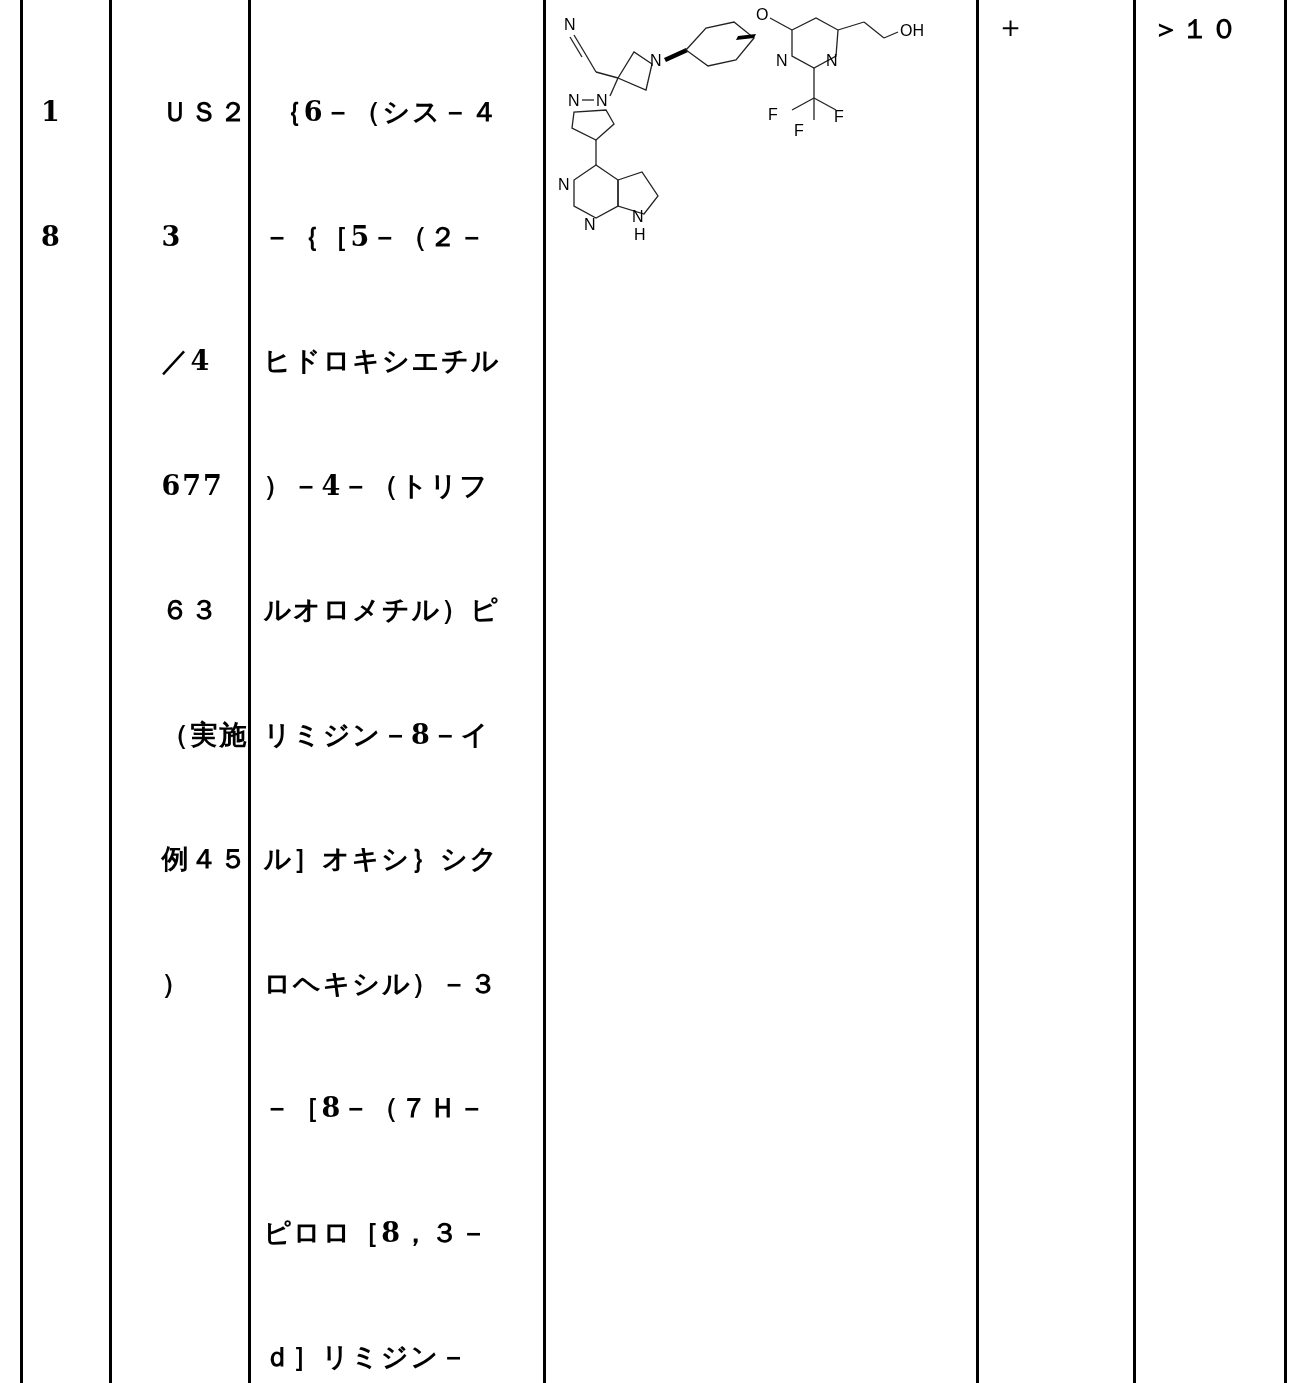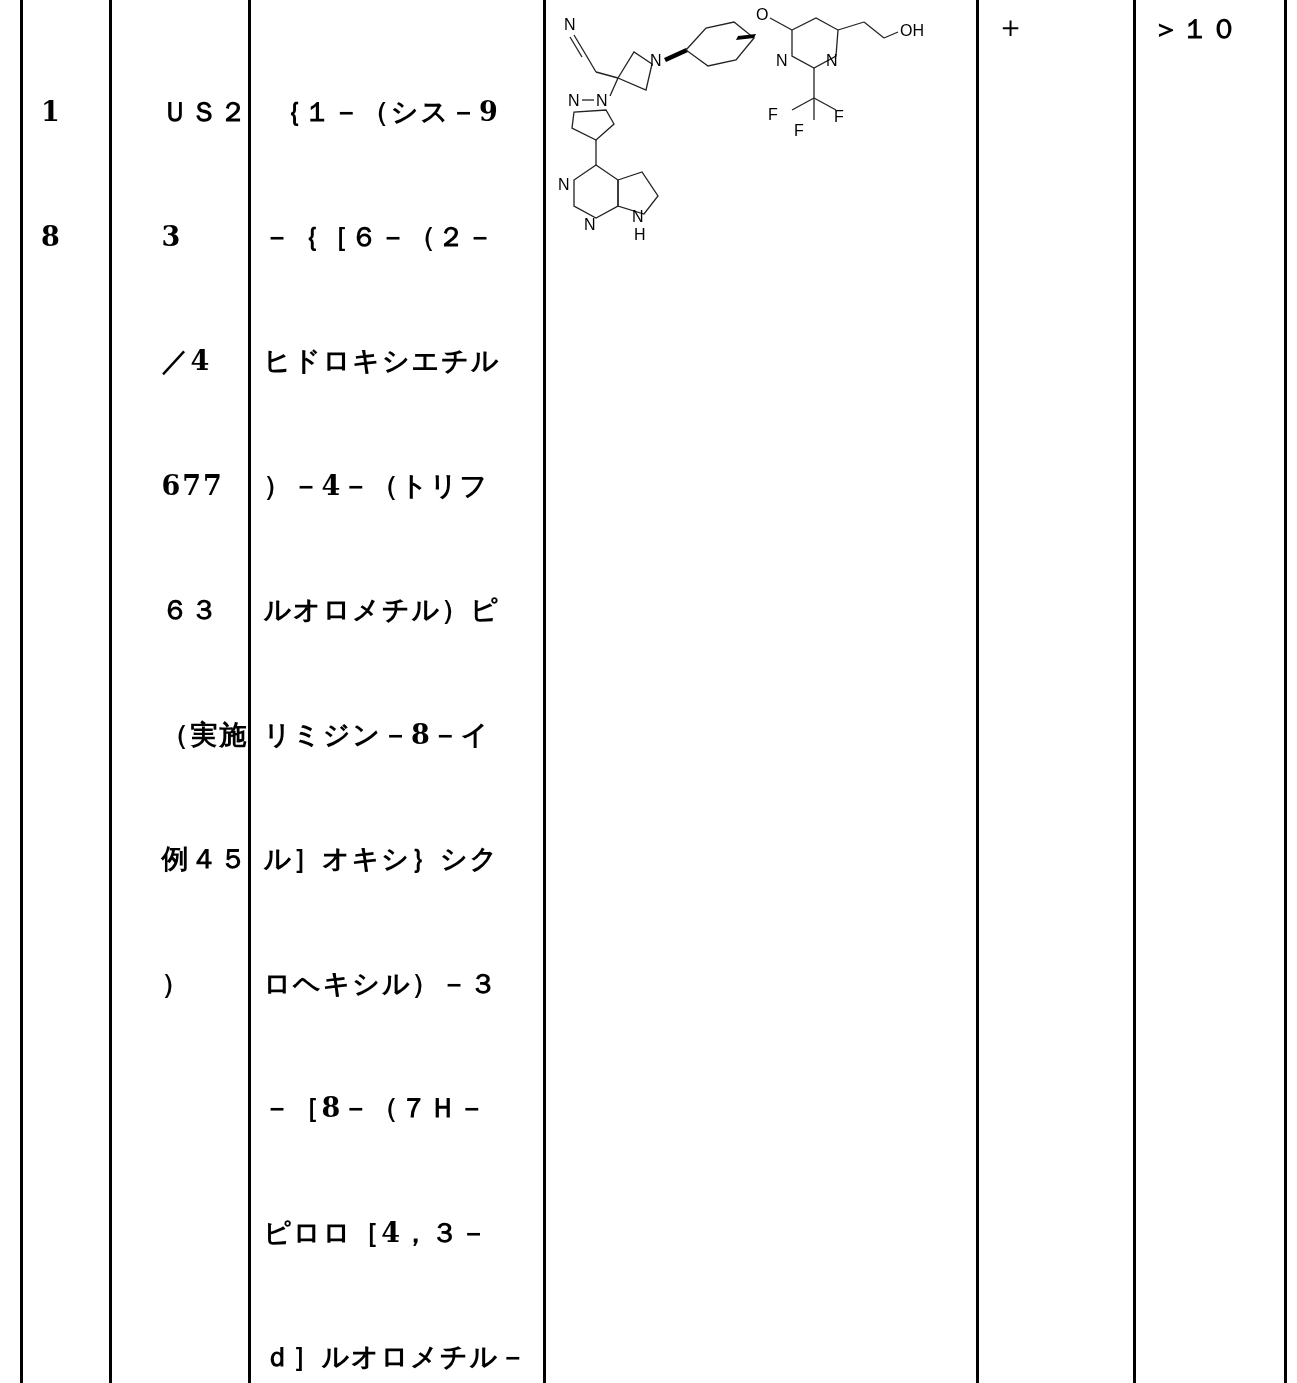--- a/index.html
+++ b/index.html
@@ -43,31 +43,31 @@
       <span class="ref-line">ＵＳ２</span>
       <span class="ref-line">3</span>
       <span class="ref-line">／4</span>
       <span class="ref-line">677</span>
       <span class="ref-line">６３</span>
       <span class="ref-line">（実施</span>
       <span class="ref-line">例４５</span>
       <span class="ref-line">）</span>
     </td>
     <td class="cell c-name">
-      <span class="line"> ｛１－（シス－9</span>
-      <span class="line">－｛［６－（２－</span>
+      <span class="line"> ｛6－（シス－４</span>
+      <span class="line">－｛［5－（２－</span>
       <span class="line">ヒドロキシエチル</span>
       <span class="line">）－4－（トリフ</span>
       <span class="line">ルオロメチル）ピ</span>
       <span class="line">リミジン－8－イ</span>
       <span class="line">ル］オキシ｝シク</span>
       <span class="line">ロヘキシル）－３</span>
       <span class="line">－［8－（７Ｈ－</span>
-      <span class="line">ピロロ［4，３－</span>
-      <span class="line">ｄ］ルオロメチル－</span>
+      <span class="line">ピロロ［8，３－</span>
+      <span class="line">ｄ］リミジン－</span>
       
       
       
       
       
     </td>
     <td>
       <svg class="mol" width="430" height="250" viewBox="0 0 430 250">
 
         <text x="18" y="30">N</text>

